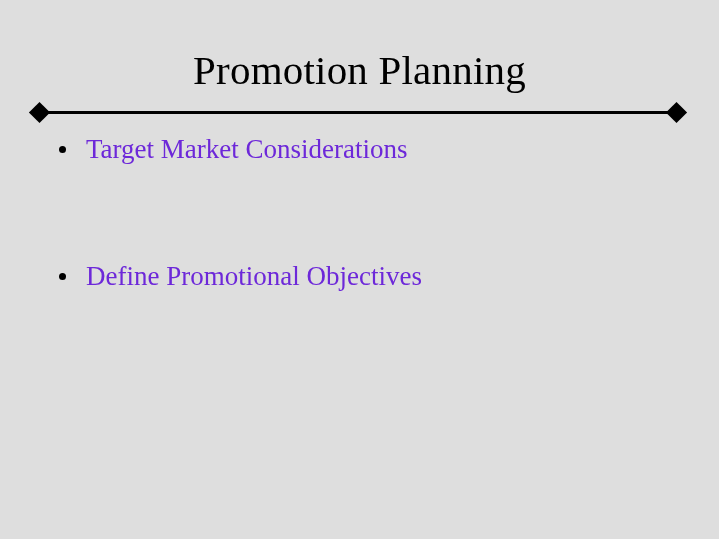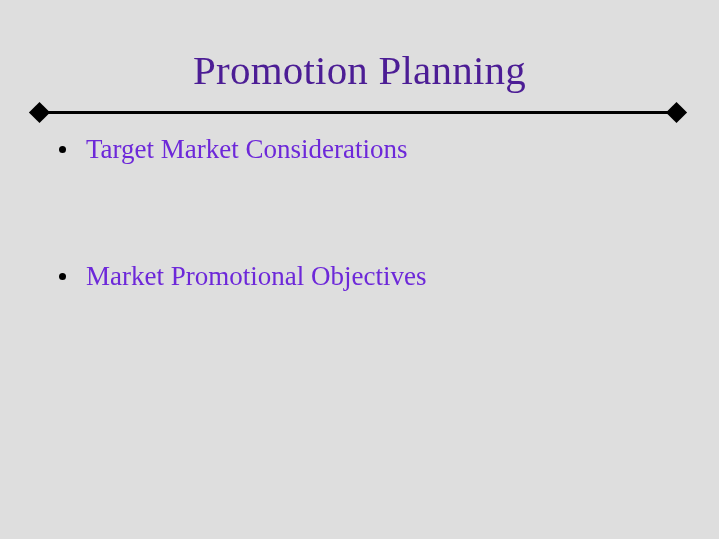--- a/index.html
+++ b/index.html
@@ -25,21 +25,21 @@
   #slide-title {
     position: absolute;
     left: 0;
     top: 46px;
     width: 719px;
     text-align: center;
     font-family: "Liberation Serif", "DejaVu Serif", serif;
     font-size: 41px;
     line-height: 48px;
     font-weight: normal;
-    color: #4c1d95;
+    color: #000000;
     letter-spacing: 0.2px;
     white-space: nowrap;
     margin: 0;
   }
 
   
   #title-rule {
     position: absolute;
     left: 31px;
     top: 104px;
@@ -111,17 +111,17 @@
     <span class="rule-diamond right"></span>
   </div>
 
   <ul id="bullet-list">
     <li class="bullet-item">
       <span class="bullet-marker"></span>
       <span class="bullet-text">Target Market Considerations</span>
     </li>
     <li class="bullet-item">
       <span class="bullet-marker"></span>
-      <span class="bullet-text">Market Promotional Objectives</span>
+      <span class="bullet-text">Define Promotional Objectives</span>
     </li>
   </ul>
 
 </div>
 
 </body></html>

